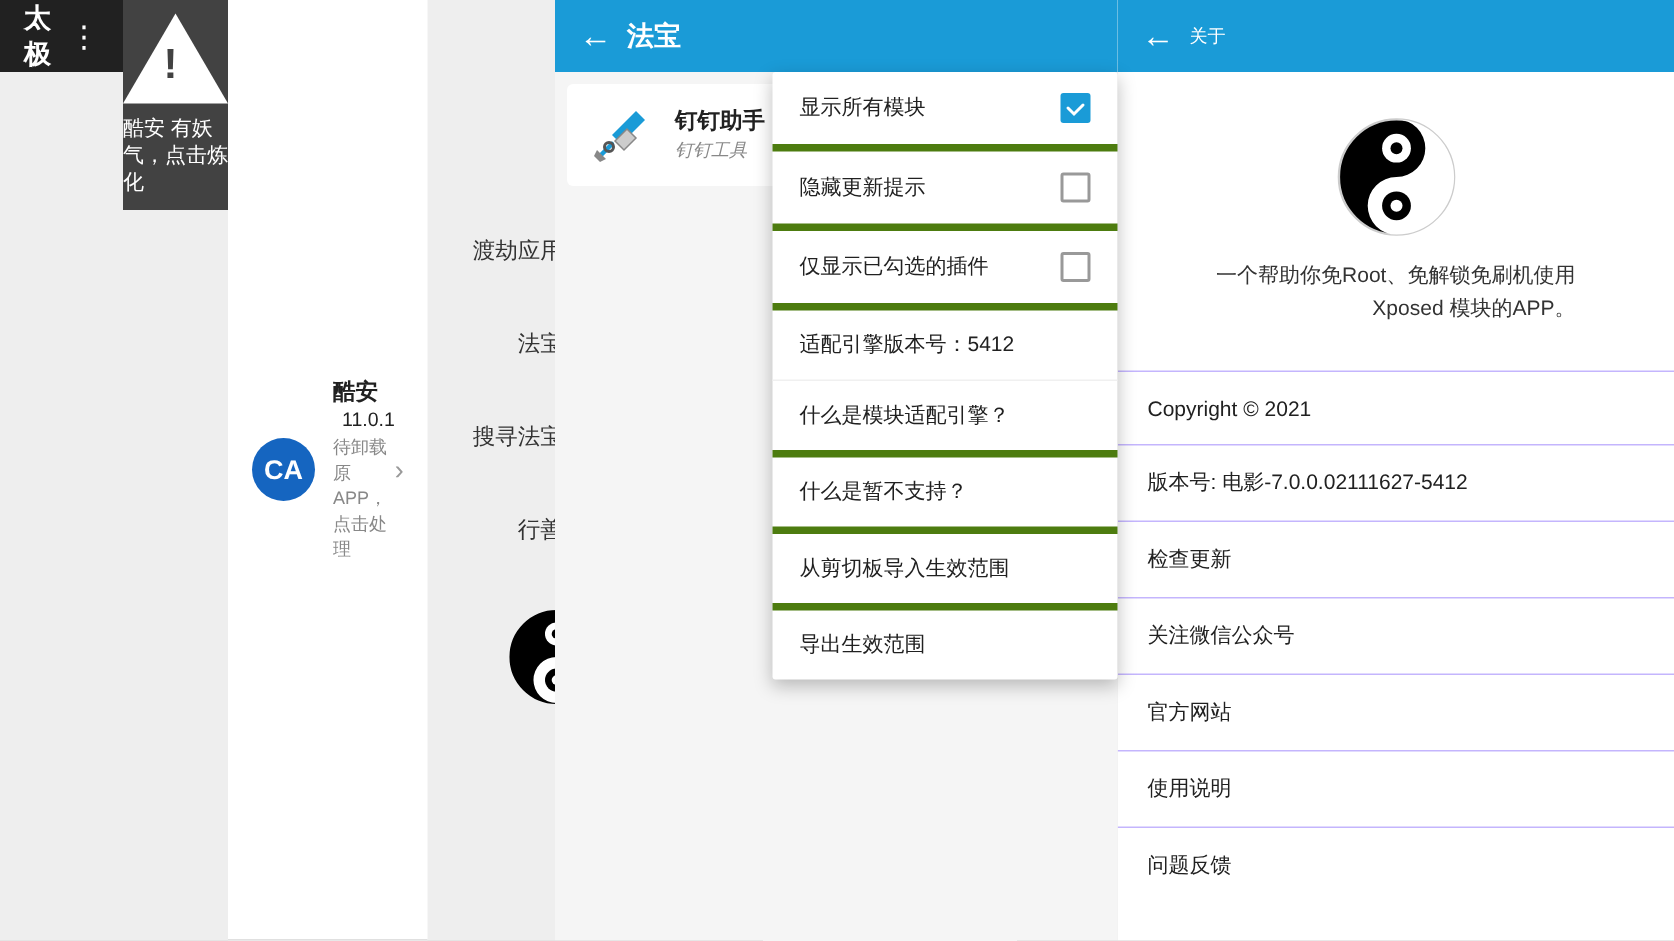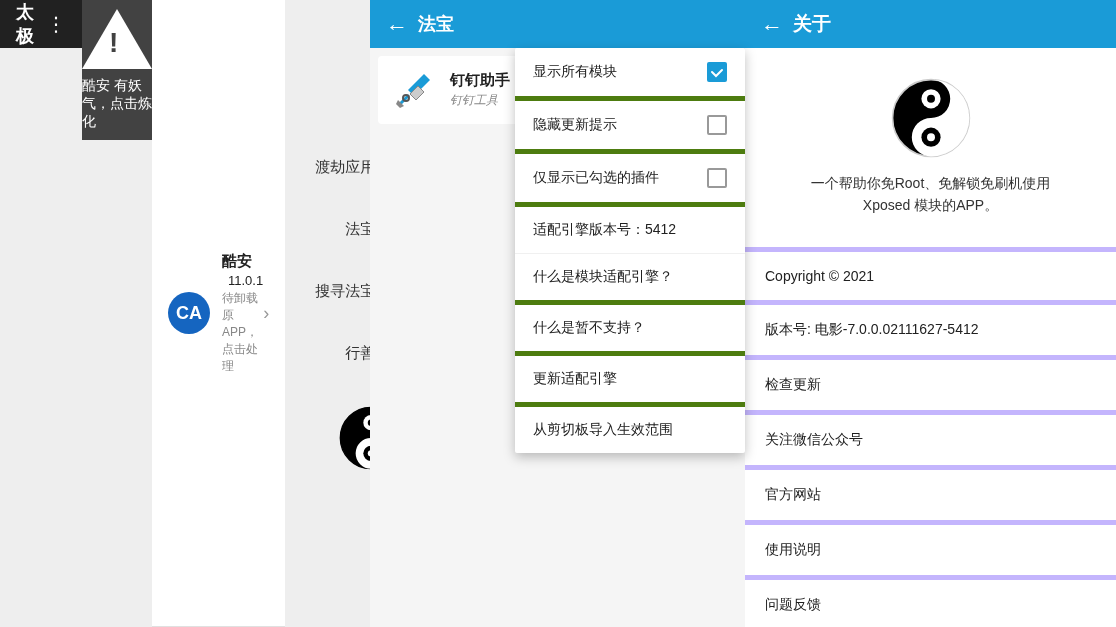--- a/index.html
+++ b/index.html
@@ -297,22 +297,22 @@
     }
 
     .right-header-back {
       color: white;
       font-size: 22px;
       cursor: pointer;
     }
 
     .right-header-title {
       color: white;
-      font-size: 19px;
-      font-weight: bold;
+      font-size: 12px;
+      font-weight: normal;
     }
 
     .about-content {
       flex: 1;
       display: flex;
       flex-direction: column;
       overflow-y: auto;
     }
 
     .about-logo-area {
@@ -320,29 +320,29 @@
       align-items: center;
       justify-content: center;
       padding: 30px;
       flex-direction: column;
       gap: 14px;
     }
 
     .about-desc {
       font-size: 14px;
       color: #333;
-      text-align: center;
+      text-align: right;
       line-height: 1.6;
     }
 
     .about-menu-item {
       padding: 16px 20px;
       font-size: 14px;
       color: #212121;
-      border-top: 5px solid #c4b5fd;
+      border-top: 1px solid #c4b5fd;
       cursor: pointer;
     }
 
     
     .yinyang {
       width: 64px;
       height: 64px;
     }
 
     .yinyang-large {
@@ -475,24 +475,24 @@
       <span>适配引擎版本号：5412</span>
     </div>
 
     <div class="dropdown-item">
       <span>什么是模块适配引擎？</span>
     </div>
     <div class="dropdown-item">
       <span>什么是暂不支持？</span>
     </div>
     <div class="dropdown-item">
-      <span>更新适配引擎</span>
-    </div>
-    <div class="dropdown-item">
       <span>从剪切板导入生效范围</span>
+    </div>
+    <div class="dropdown-item">
+      <span>导出生效范围</span>
     </div>
   </div>
 </div>
 
 <div class="right-panel">
   <div class="right-header">
     <span class="right-header-back">←</span>
     <span class="right-header-title">关于</span>
   </div>
 

